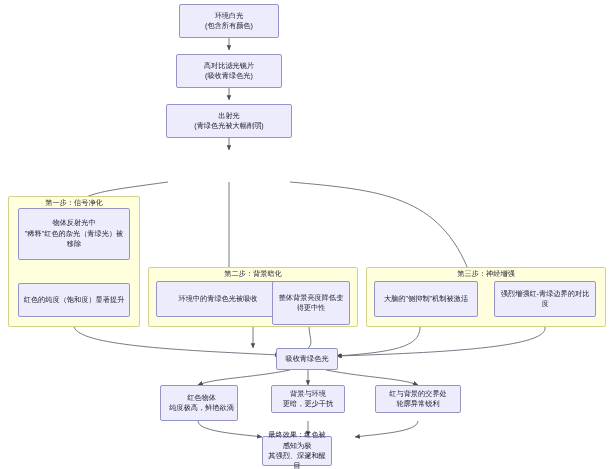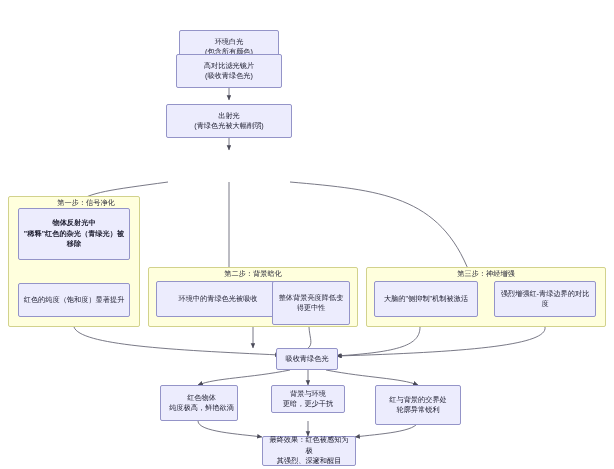--- a/index.html
+++ b/index.html
@@ -65,21 +65,21 @@
 </style>
 </head>
 <body>
 
 <div id="canvas">
 
   <div class="group" style="left:8px; top:196px; width:132px; height:131px;"></div>
   <div class="group" style="left:148px; top:267px; width:210px; height:60px;"></div>
   <div class="group" style="left:366px; top:267px; width:240px; height:60px;"></div>
 
-  <div class="group-label" style="left:86px; top:198px;">第一步：信号净化</div>
+  <div class="group-label" style="left:74px; top:198px;">第一步：信号净化</div>
   <div class="group-label" style="left:253px; top:269px;">第二步：背景暗化</div>
   <div class="group-label" style="left:486px; top:269px;">第三步：神经增强</div>
 
   <svg class="edges" viewBox="0 0 614 469">
     <defs>
       <marker id="ah" markerWidth="7" markerHeight="7" refX="5.4" refY="2.6" orient="auto" markerUnits="strokeWidth">
         <path d="M0,0 L5.6,2.6 L0,5.2 z" fill="#4a4a58"></path>
       </marker>
     </defs>
     <g fill="none" stroke="#6a6a78" stroke-width="0.9" marker-end="url(#ah)">
@@ -103,34 +103,34 @@
       <path d="M290,370 C250,378 215,378 198,385"></path>
       <path d="M308,370 L308,385"></path>
       <path d="M326,370 C368,378 400,378 418,385"></path>
 
       <path d="M198,421 C198,432 240,434 262,437"></path>
       <path d="M308,421 L308,436"></path>
       <path d="M418,421 C418,432 378,434 355,437"></path>
     </g>
   </svg>
 
-  <div class="node" style="left:179px; top:4px; width:100px; height:34px;margin-top:26px;">
+  <div class="node" style="left:179px; top:4px; width:100px; height:34px;">
     <span>环境白光<br>(包含所有颜色)</span>
   </div>
 
   <div class="node" style="left:176px; top:54px; width:106px; height:34px;">
     <span>高对比滤光镜片<br>(吸收青绿色光)</span>
   </div>
 
   <div class="node" style="left:166px; top:104px; width:126px; height:34px;justify-content:flex-end;">
     <span>出射光<br>(青绿色光被大幅削弱)</span>
   </div>
 
 
-  <div class="node" style="left:18px; top:208px; width:112px; height:52px;font-weight:bold;">
+  <div class="node" style="left:18px; top:208px; width:112px; height:52px;">
     <span>物体反射光中<br>"稀释"红色的杂光（青绿光）被移除</span>
   </div>
 
   <div class="node" style="left:18px; top:283px; width:112px; height:34px;">
     <span>红色的纯度（饱和度）显著提升</span>
   </div>
 
   <div class="node" style="left:156px; top:281px; width:124px; height:36px;">
     <span>环境中的青绿色光被吸收</span>
   </div>
@@ -152,21 +152,21 @@
   </div>
 
   <div class="node" style="left:160px; top:385px; width:78px; height:36px;padding-left:8px;">
     <span>红色物体<br>纯度极高，鲜艳欲滴</span>
   </div>
 
   <div class="node" style="left:271px; top:385px; width:74px; height:28px;">
     <span>背景与环境<br>更暗，更少干扰</span>
   </div>
 
-  <div class="node" style="left:375px; top:385px; width:86px; height:40px;">
+  <div class="node" style="left:375px; top:385px; width:86px; height:28px;">
     <span>红与背景的交界处<br>轮廓异常锐利</span>
   </div>
 
-  <div class="node" style="left:262px; top:436px; width:94px; height:30px;">
+  <div class="node" style="left:262px; top:436px; width:70px; height:30px;">
     <span>最终效果：红色被感知为极<br>其强烈、深邃和醒目</span>
   </div>
 
 </div>
 
 </body></html>

